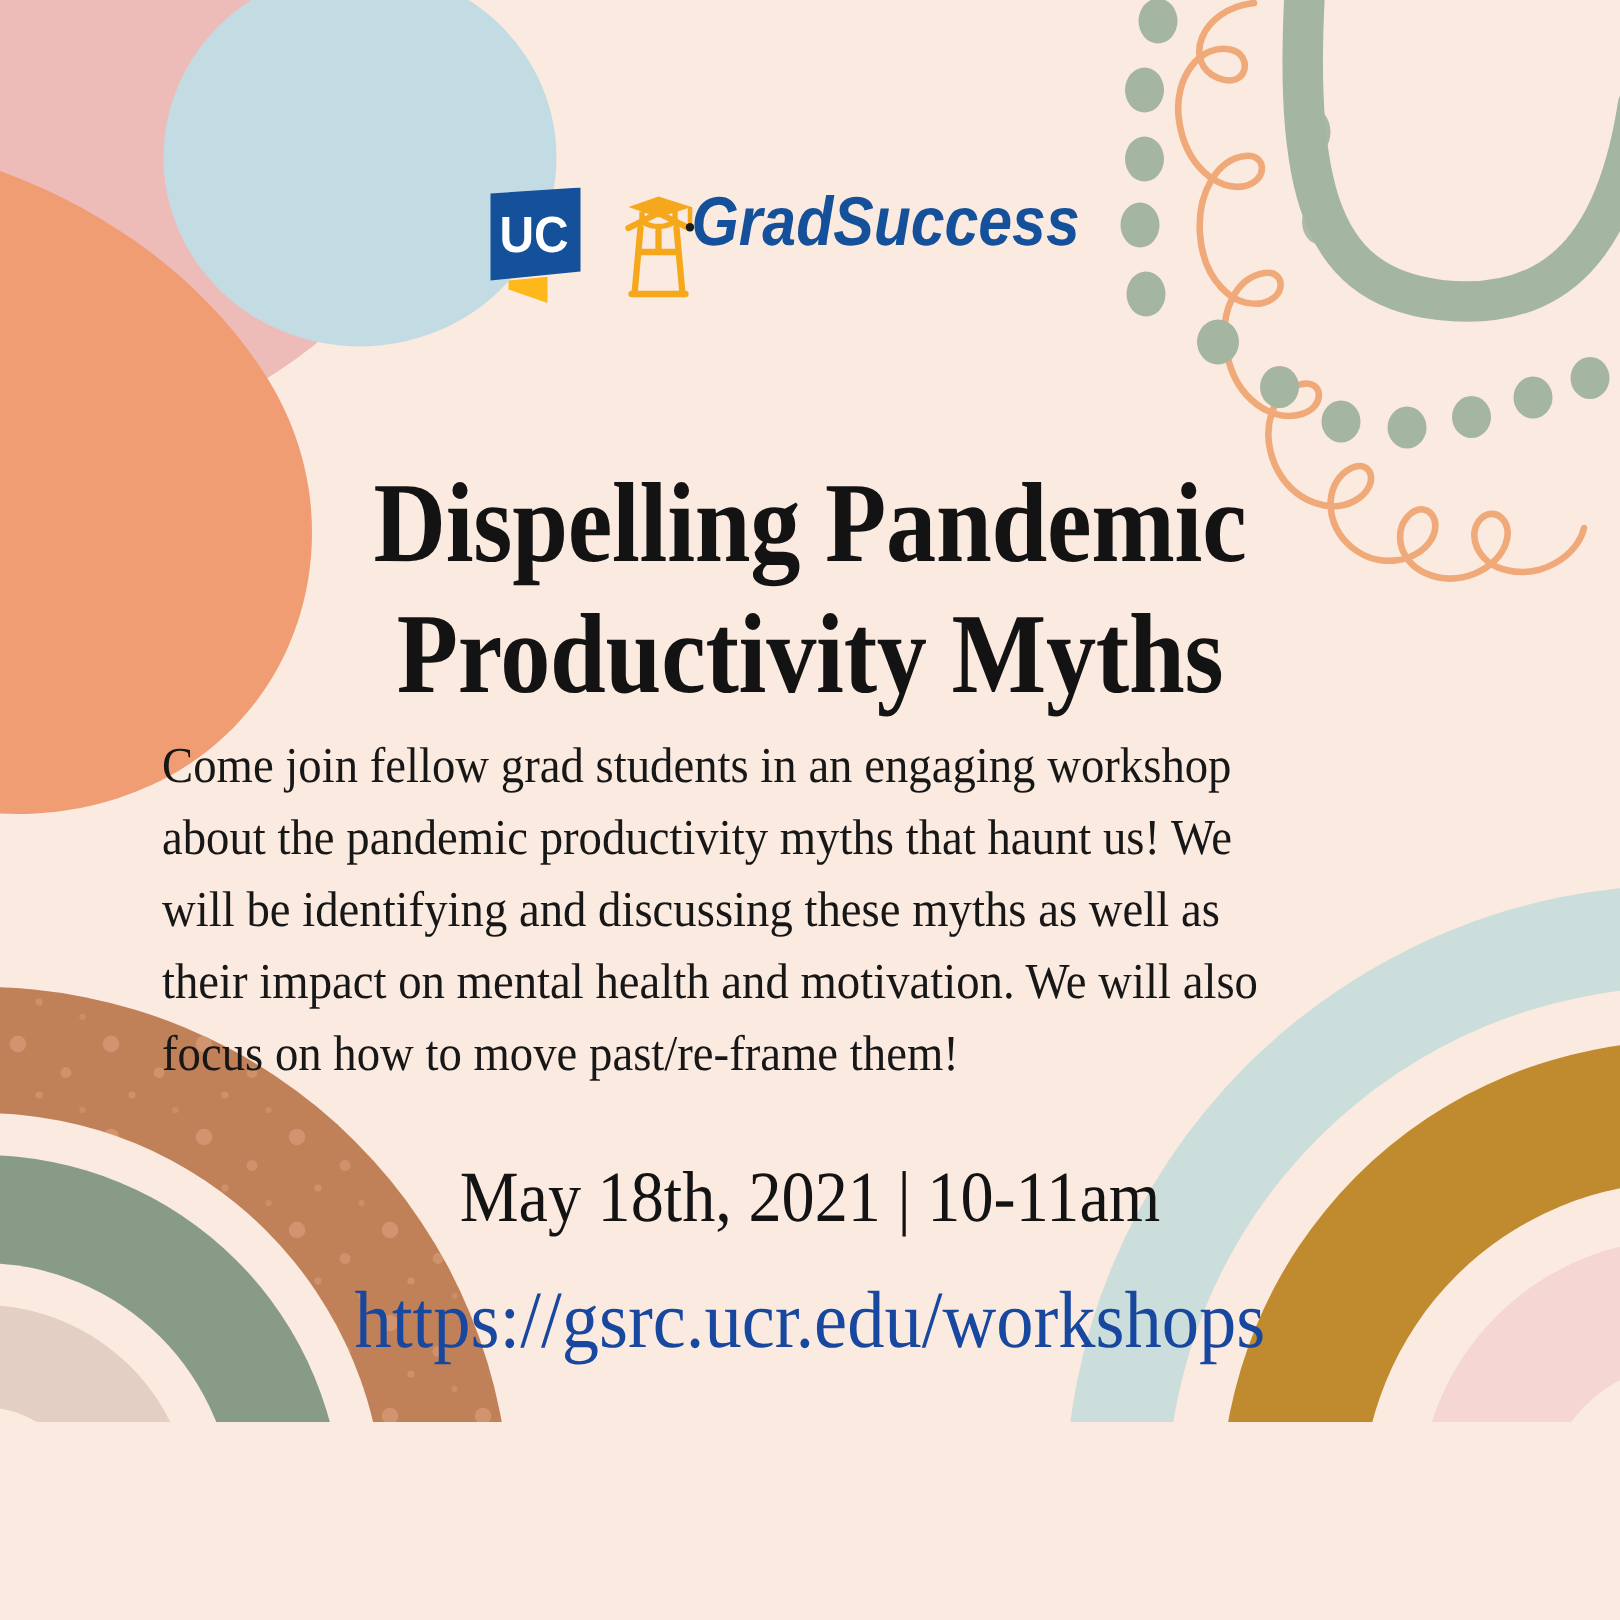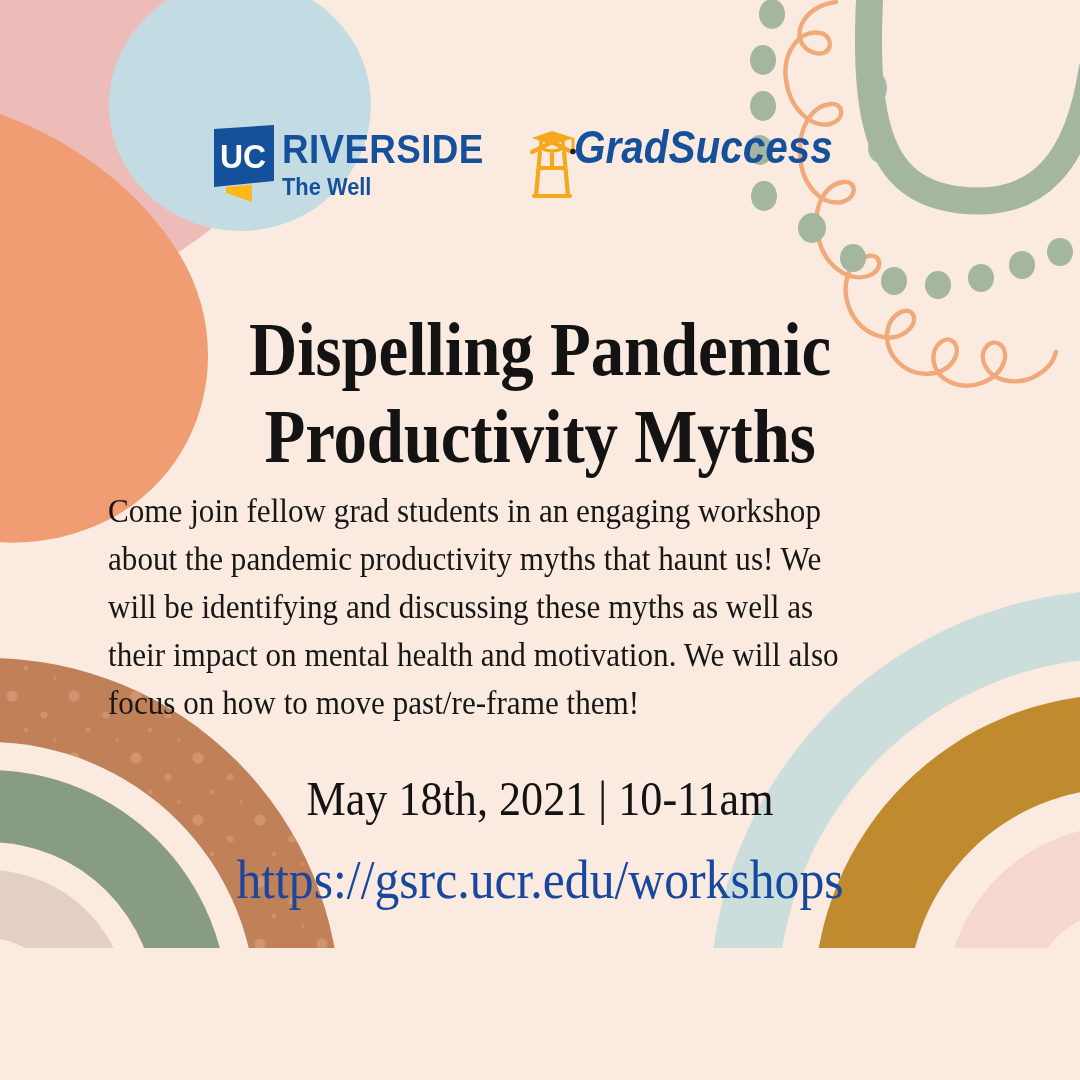--- a/index.html
+++ b/index.html
@@ -247,24 +247,20 @@
     <div class="logo-row">
 
       <div class="ucr-logo">
         <div class="ucr-mark">
           <svg viewBox="0 0 64 80" width="64" height="80" xmlns="http://www.w3.org/2000/svg">
             <path d="M2 4 L62 0 L62 56 L2 62 Z" fill="#15509B"></path>
             <path d="M14 62 L40 59.5 L40 77 L14 68 Z" fill="#FFB81C"></path>
             <text x="31" y="43" text-anchor="middle" font-family="Liberation Sans, sans-serif" font-weight="700" font-size="34" fill="#FFFFFF" transform="scale(0.94,1) translate(2,0)">UC</text>
           </svg>
         </div>
-        <div class="ucr-wordblock">
-          <span class="ucr-riverside">RIVERSIDE</span>
-          <span class="ucr-thewell">The Well</span>
-        </div>
       </div>
 
       <div class="gs-logo">
         <div class="gs-tower">
           <svg viewBox="0 0 56 80" width="56" height="80" xmlns="http://www.w3.org/2000/svg">
             <g fill="none" stroke="#F5A81C" stroke-width="4.2" stroke-linecap="round">
 
               <path d="M16 28 L12 72"></path>
               <path d="M40 28 L44 72"></path>
               <path d="M10 72 L46 72"></path>

